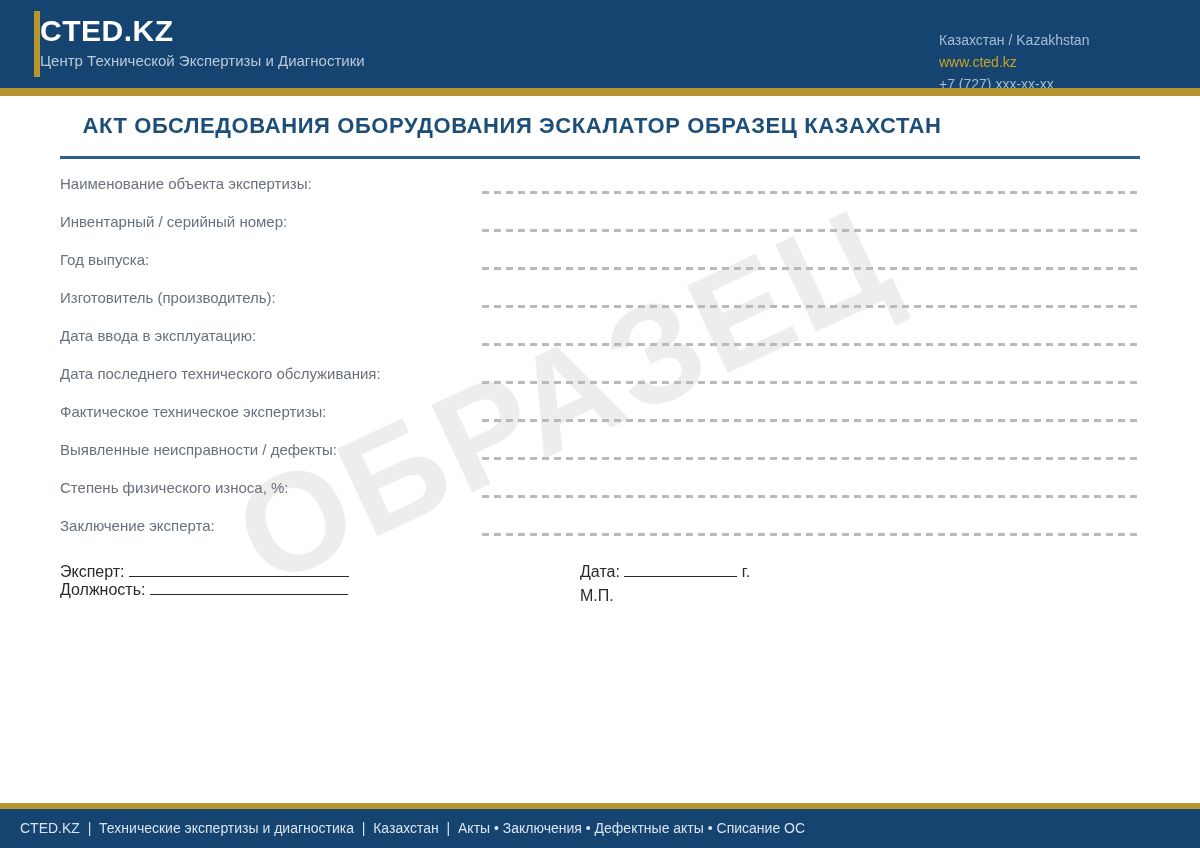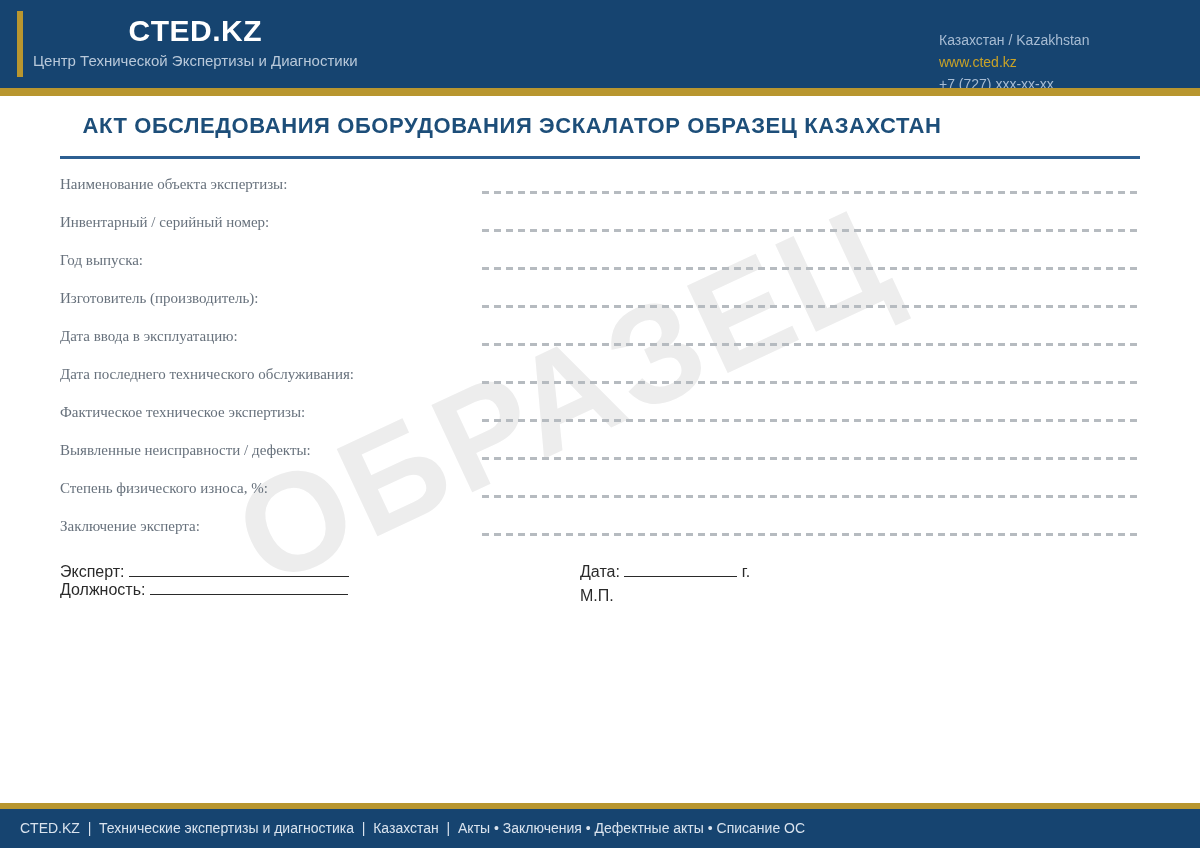--- a/index.html
+++ b/index.html
@@ -43,25 +43,23 @@
     white-space:nowrap;
   }
 
   
   header{
     position:absolute; left:0; top:0; width:1200px; height:88px;
     background:var(--header-bg);
     z-index:2;
   }
   .brand{
-    position:absolute; left:17px; top:11px;
+    position:absolute; left:34px; top:11px;
     border-left:6px solid var(--gold);
-    padding-left:10px;
     height:66px;
-    text-align:center;
   }
   .logo{
     color:#ffffff; font-size:30px; font-weight:700; letter-spacing:.5px;
     line-height:36px; margin-top:2px;
   }
   .brand-subtitle{
     color:var(--subtitle-color); font-size:15px; line-height:20px; margin-top:2px;
   }
   .contact{
     position:absolute; left:939px; top:29px;
@@ -83,21 +81,21 @@
     color:var(--title-color);
     font-size:22px; font-weight:700; letter-spacing:.6px;
     line-height:28px;
   }
   .title-rule{
     position:absolute; left:60px; top:156px; width:1080px; height:3px;
     background:var(--rule-color);
   }
 
   .fields{position:absolute; left:0; top:172px; width:1200px;}
-  .row{position:relative; height:38px;font-family:Liberation Serif, serif;}
+  .row{position:relative; height:38px;}
   .lbl{
     position:absolute; left:60px; top:3px;
     font-size:15px; color:var(--label-color); line-height:18px;
   }
   .blank{
     position:absolute; left:482px; right:59px; top:19px; height:3px;
     background:repeating-linear-gradient(90deg,
       var(--dash-color) 0 7px, transparent 7px 12px);
   }
 

